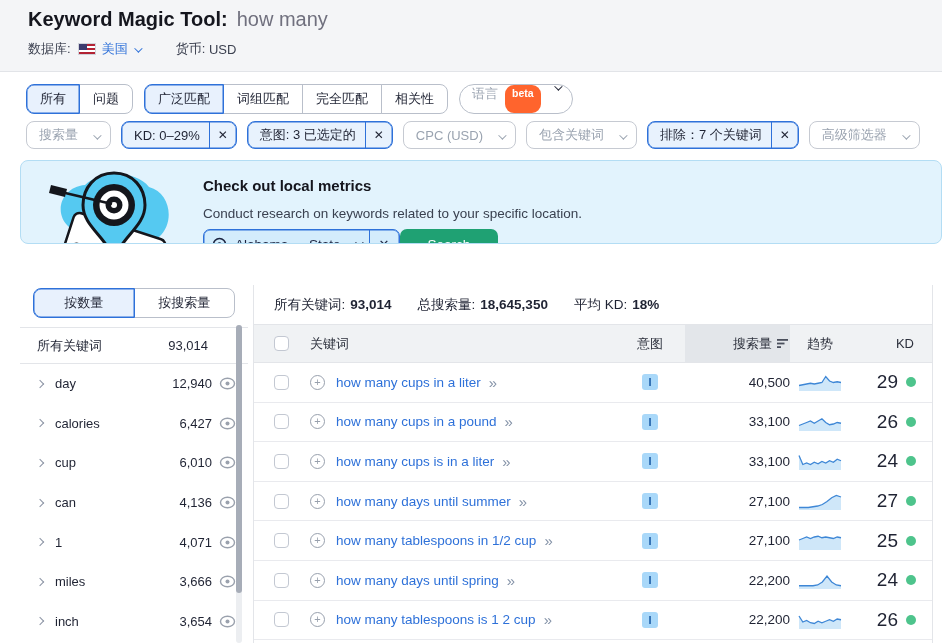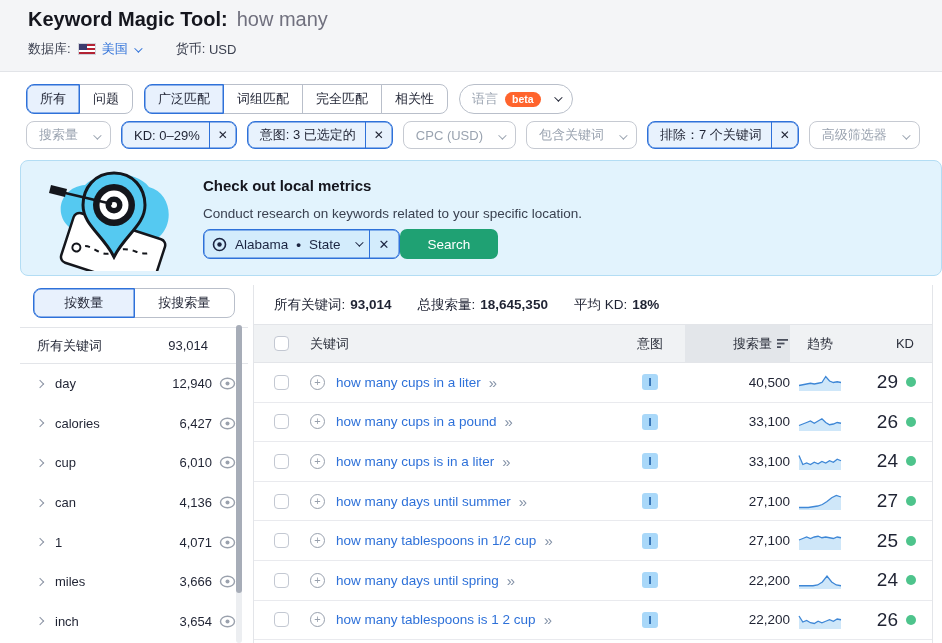--- a/index.html
+++ b/index.html
@@ -21,32 +21,32 @@
   .chev { display:inline-block; width:6px; height:6px; border-right:1.6px solid currentColor; border-bottom:1.6px solid currentColor; transform:rotate(45deg) translateY(-2px); margin-left:6px; }
   .chev-r { display:inline-block; width:6px; height:6px; border-right:1.6px solid #8b93a4; border-bottom:1.6px solid #8b93a4; transform:rotate(-45deg); }
   .meta-gap { width:36px; }
   
   .tabs-row { position:absolute; left:26px; top:84px; display:flex; gap:11px; }
   .seg-group { display:flex; }
   .seg { height:30px; line-height:28px; padding:0 13px; background:#fff; border:1px solid #b9bfca; margin-left:-1px; font-size:13px; color:#1f2333; cursor:pointer; }
   .seg:first-child { border-radius:8px 0 0 8px; margin-left:0; }
   .seg:last-child { border-radius:0 8px 8px 0; }
   .seg.active { background:#e8f1fd; border:1px solid #2e71d9; box-shadow:inset 0 0 0 0.5px #2e71d9; z-index:1; }
-  .lang-btn { height:30px; border:1px solid #b9bfca; border-radius:15px; background:#fff; display:flex; align-items:center; padding:0 12px; gap:7px; color:#9aa3b0; cursor:pointer; }
+  .lang-btn { height:30px; border:1px solid #b9bfca; border-radius:15px; background:#fff; display:flex; padding:0 12px; gap:7px; color:#9aa3b0; cursor:pointer; }
   .beta { background:#ff642d; color:#fff; font-size:10.5px; font-weight:700; border-radius:9px; padding:1.5px 7px; }
   .lang-btn .chev { color:#1f2333; }
   
   .filters-row { position:absolute; left:26px; top:121px; display:flex; gap:10px; }
   .pill { height:28px; display:flex; align-items:center; border:1px solid #c6cad2; border-radius:8px; background:#fff; color:#9aa3b0; cursor:pointer; }
   .pill .lbl { padding:0 9px 0 12px; white-space:nowrap; }
   .pill .chevwrap { padding-right:11px; }
   .pill.active { border:1px solid #2e71d9; box-shadow:inset 0 0 0 0.5px #2e71d9; background:#e8f2fd; color:#1f2333; }
   .pill .x { width:27px; align-self:stretch; border-left:1px solid #2e71d9; display:flex; align-items:center; justify-content:center; font-weight:700; color:#1f2333; font-size:12px; }
   
-  .banner { position:absolute; left:20px; top:160px; width:922px; height:116px; background:#e2f3fd; border:1px solid #b3ddf4; border-radius:8px; overflow:hidden; }
+  .banner { position:absolute; left:20px; top:160px; width:922px; height:84px; background:#e2f3fd; border:1px solid #b3ddf4; border-radius:8px; overflow:hidden; }
   .banner-illus { position:absolute; left:18px; top:4px; }
   .banner-title { position:absolute; left:182px; top:16px; font-size:15px; font-weight:700; color:#15161e; }
   .banner-desc { position:absolute; left:182px; top:45px; font-size:13.5px; color:#3a4150; }
   .banner-controls { position:absolute; left:182px; top:68px; display:flex; align-items:center; }
   .loc-pill { height:30px; display:flex; align-items:center; background:#d3ecfc; border:1px solid #2e71d9; box-shadow:inset 0 0 0 0.5px #2e71d9; border-radius:7px; color:#1b2440; }
   .loc-pill .loc-lbl { padding:0 8px; display:flex; align-items:center; gap:8px; font-size:13.5px; }
   .loc-pill .x { width:30px; align-self:stretch; border-left:1px solid #2e71d9; display:flex; align-items:center; justify-content:center; font-weight:700; font-size:13px; }
   .dot-sep { color:#1b2440; font-weight:700; }
   .search-btn { height:30px; padding:0 28px; background:#1fa173; border:none; border-radius:7px; color:#fff; font-size:13.5px; font-family:inherit; cursor:pointer; }
   

